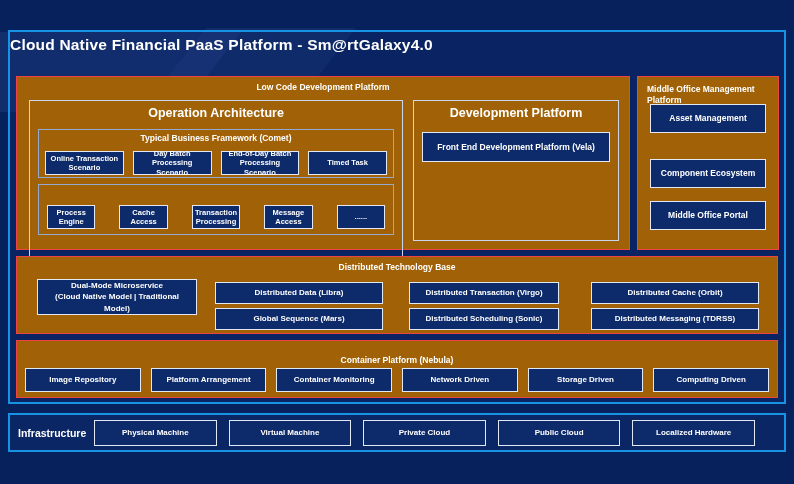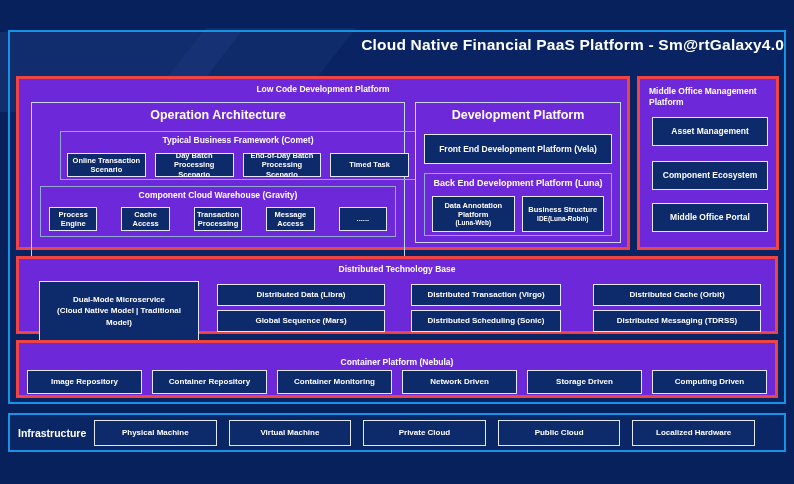--- a/index.html
+++ b/index.html
@@ -19,23 +19,23 @@
   .s2 { left:170px; top:28px; width:150px; height:92px; background:rgba(100,140,220,0.10); }
   .s3 { left:60px; top:100px; width:210px; height:56px; background:rgba(90,130,210,0.07); }
 
   .frame {
     left:8px; top:30px; width:778px; height:374px;
     border:2px solid #1793E6;
     background:rgba(16,44,112,0.35);
   }
   .title {
     left:10px; top:36px; width:774px;
-    text-align:right; font-size:15.5px; letter-spacing:0.2px;
+    text-align:left; font-size:15.5px; letter-spacing:0.2px;
   }
-  .section { border:3px solid #ef4444; background:#6d28d9; }
+  .section { border:1px solid #ef4444; background:#a16207; }
   .sec-title { position:absolute; left:0; width:100%; text-align:center; font-size:8.5px; }
 
   .low-code   { left:16px;  top:76px;  width:614px; height:174px; }
   .mid-office { left:637px; top:76px;  width:142px; height:174px; }
   .distrib    { left:16px;  top:256px; width:762px; height:78px; }
   .contsec    { left:16px;  top:340px; width:762px; height:58px; }
 
   .panel { position:absolute; border:1px solid #C9D6EE; }
   .panel-title { position:absolute; left:0; top:5px; width:100%; text-align:center; font-size:12.5px; }
   .group { position:absolute; border:1px solid #93A9D2; }
@@ -47,41 +47,41 @@
     display:flex; flex-direction:column; align-items:center; justify-content:center;
     text-align:center; font-size:7.5px; line-height:1.25; padding:1px 2px;
   }
   .box-md { font-size:8px; }
   .box-lg { font-size:8.5px; }
 
   .row { position:absolute; display:flex; }
 
   
   .op-arch { left:12px; top:23px; width:374px; height:166px; }
-  .comet   { left:8px;  top:28px; width:356px; height:49px;margin-left:20px; }
+  .comet   { left:8px;  top:28px; width:356px; height:49px; }
   .comet-row { left:6px; right:6px; top:21px; height:24px; gap:9px; }
   .comet-row .box { flex:1; }
   .gravity { left:8px;  top:83px; width:356px; height:51px; }
   .gravity-row { left:8px; right:8px; top:20px; height:24px; gap:24px; }
   .gravity-row .box { flex:1; }
 
   
   .dev-plat { left:396px; top:23px; width:206px; height:141px; }
   .front-end { left:8px; top:31px; width:188px; height:30px; font-size:8.5px; }
   .back-end { left:8px; top:70px; width:188px; height:63px; }
   .backend-row { left:7px; right:7px; top:22px; height:36px; gap:7px; }
   .backend-row .box { flex:1; }
   .sub-line { font-size:6.5px; line-height:1.2; }
 
   
   .mo-title { position:absolute; left:9px; top:7px; width:124px; font-size:8.5px; line-height:1.35; }
   .mo-box { position:absolute; left:12px; width:116px; height:29px; }
 
   
-  .dual-mode { left:20px; top:22px; width:160px; height:60px; font-size:8px; line-height:1.4; padding:0 8px; }
+  .dual-mode { left:20px; top:22px; width:160px; height:36px; font-size:8px; line-height:1.4; padding:0 8px; }
   .d-box { position:absolute; height:22px; }
   .d-c2 { left:198px; width:168px; }
   .d-c3 { left:392px; width:150px; }
   .d-c4 { left:574px; width:168px; }
   .d-r1 { top:25px; }
   .d-r2 { top:51px; }
 
   
   .cont-row { left:8px; right:8px; top:27px; height:24px; gap:10px; }
   .cont-row .box { flex:1; }
@@ -117,55 +117,41 @@
       <div class="group-title">Typical Business Framework (Comet)</div>
       <div class="row comet-row">
         <div class="box">Online Transaction Scenario</div>
         <div class="box">Day Batch Processing Scenario</div>
         <div class="box">End-of-Day Batch Processing Scenario</div>
         <div class="box">Timed Task</div>
       </div>
     </div>
 
     <div class="group gravity">
-      <div class="group-title">Component Cloud Warehouse (Gravity)</div>
       <div class="row gravity-row">
         <div class="box">Process Engine</div>
         <div class="box">Cache Access</div>
         <div class="box">Transaction Processing</div>
         <div class="box">Message Access</div>
         <div class="box">......</div>
       </div>
     </div>
   </div>
 
   <div class="panel dev-plat">
     <div class="panel-title">Development Platform</div>
 
     <div class="box front-end" style="position:absolute;">Front End Development Platform (Vela)</div>
 
-    <div class="group back-end">
-      <div class="group-title" style="top:4px; font-size:9px;">Back End Development Platform (Luna)</div>
-      <div class="row backend-row">
-        <div class="box">
-          <span>Data Annotation Platform</span>
-          <span class="sub-line">(Luna-Web)</span>
-        </div>
-        <div class="box">
-          <span>Business Structure</span>
-          <span class="sub-line">IDE(Luna-Robin)</span>
-        </div>
-      </div>
-    </div>
   </div>
 </div>
 
 <div class="abs section mid-office">
   <div class="mo-title">Middle Office Management Platform</div>
-  <div class="box box-lg mo-box" style="top:38px;">Asset Management</div>
+  <div class="box box-lg mo-box" style="top:27px;">Asset Management</div>
   <div class="box box-lg mo-box" style="top:82px;">Component Ecosystem</div>
   <div class="box box-lg mo-box" style="top:124px;">Middle Office Portal</div>
 </div>
 
 <div class="abs section distrib">
   <div class="sec-title" style="top:5px;">Distributed Technology Base</div>
 
   <div class="box dual-mode" style="position:absolute;">
     <span>Dual-Mode Microservice</span>
     <span>(Cloud Native Model | Traditional Model)</span>
@@ -176,21 +162,21 @@
   <div class="box box-md d-box d-c4 d-r1">Distributed Cache (Orbit)</div>
   <div class="box box-md d-box d-c2 d-r2">Global Sequence (Mars)</div>
   <div class="box box-md d-box d-c3 d-r2">Distributed Scheduling (Sonic)</div>
   <div class="box box-md d-box d-c4 d-r2">Distributed Messaging (TDRSS)</div>
 </div>
 
 <div class="abs section contsec">
   <div class="sec-title" style="top:14px;">Container Platform (Nebula)</div>
   <div class="row cont-row">
     <div class="box box-md">Image Repository</div>
-    <div class="box box-md">Container Repository</div>
+    <div class="box box-md">Platform Arrangement</div>
     <div class="box box-md">Container Monitoring</div>
     <div class="box box-md">Network Driven</div>
     <div class="box box-md">Storage Driven</div>
     <div class="box box-md">Computing Driven</div>
   </div>
 </div>
 
 <div class="abs infra">
   <div class="infra-label">Infrastructure</div>
   <div class="infra-row">

